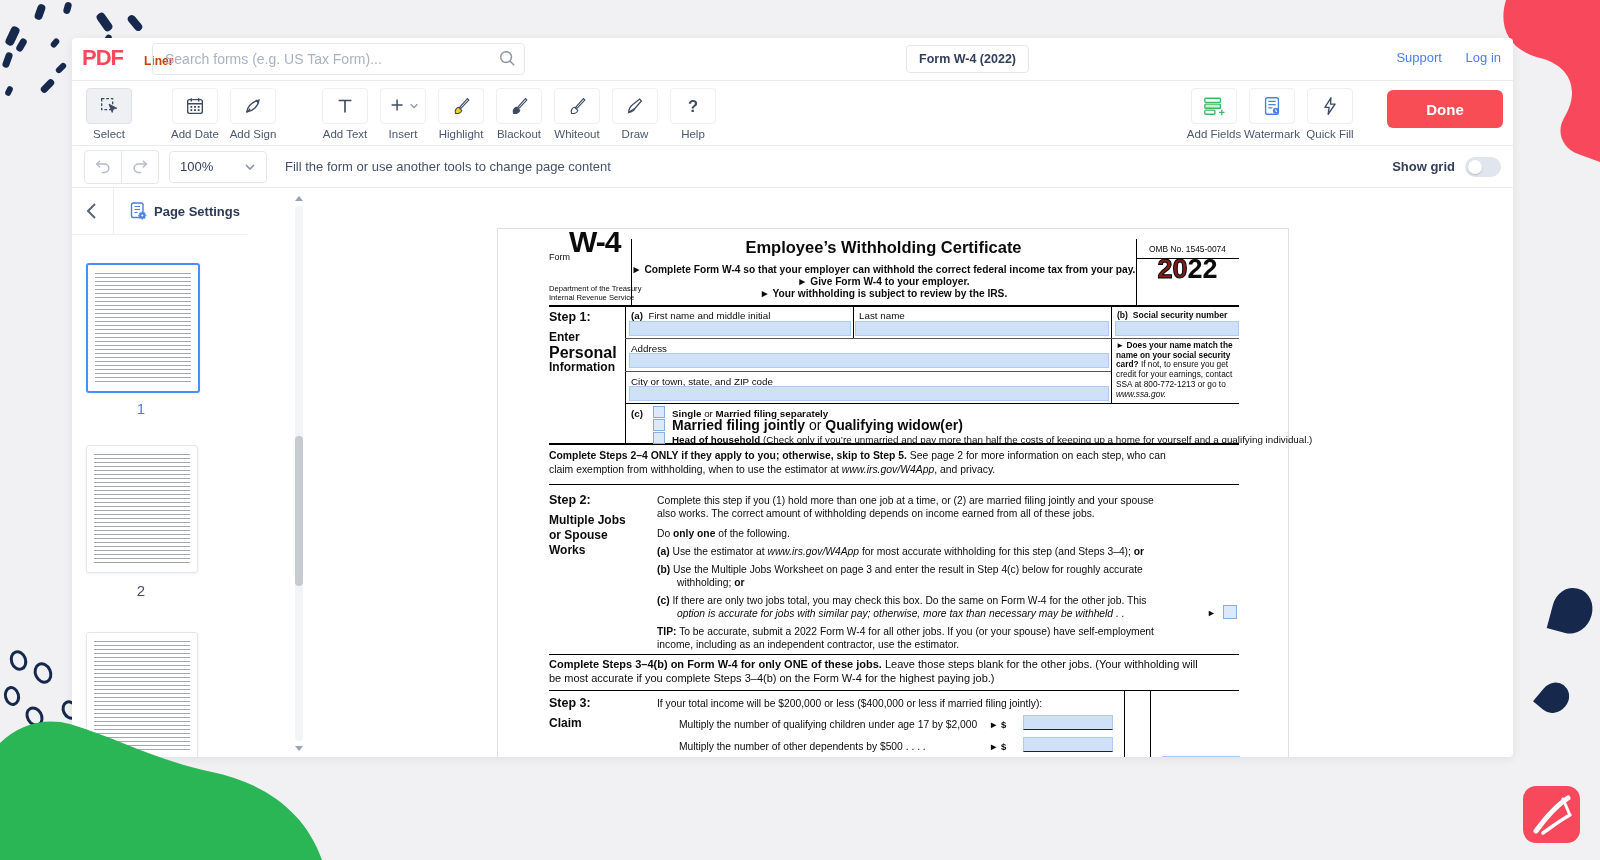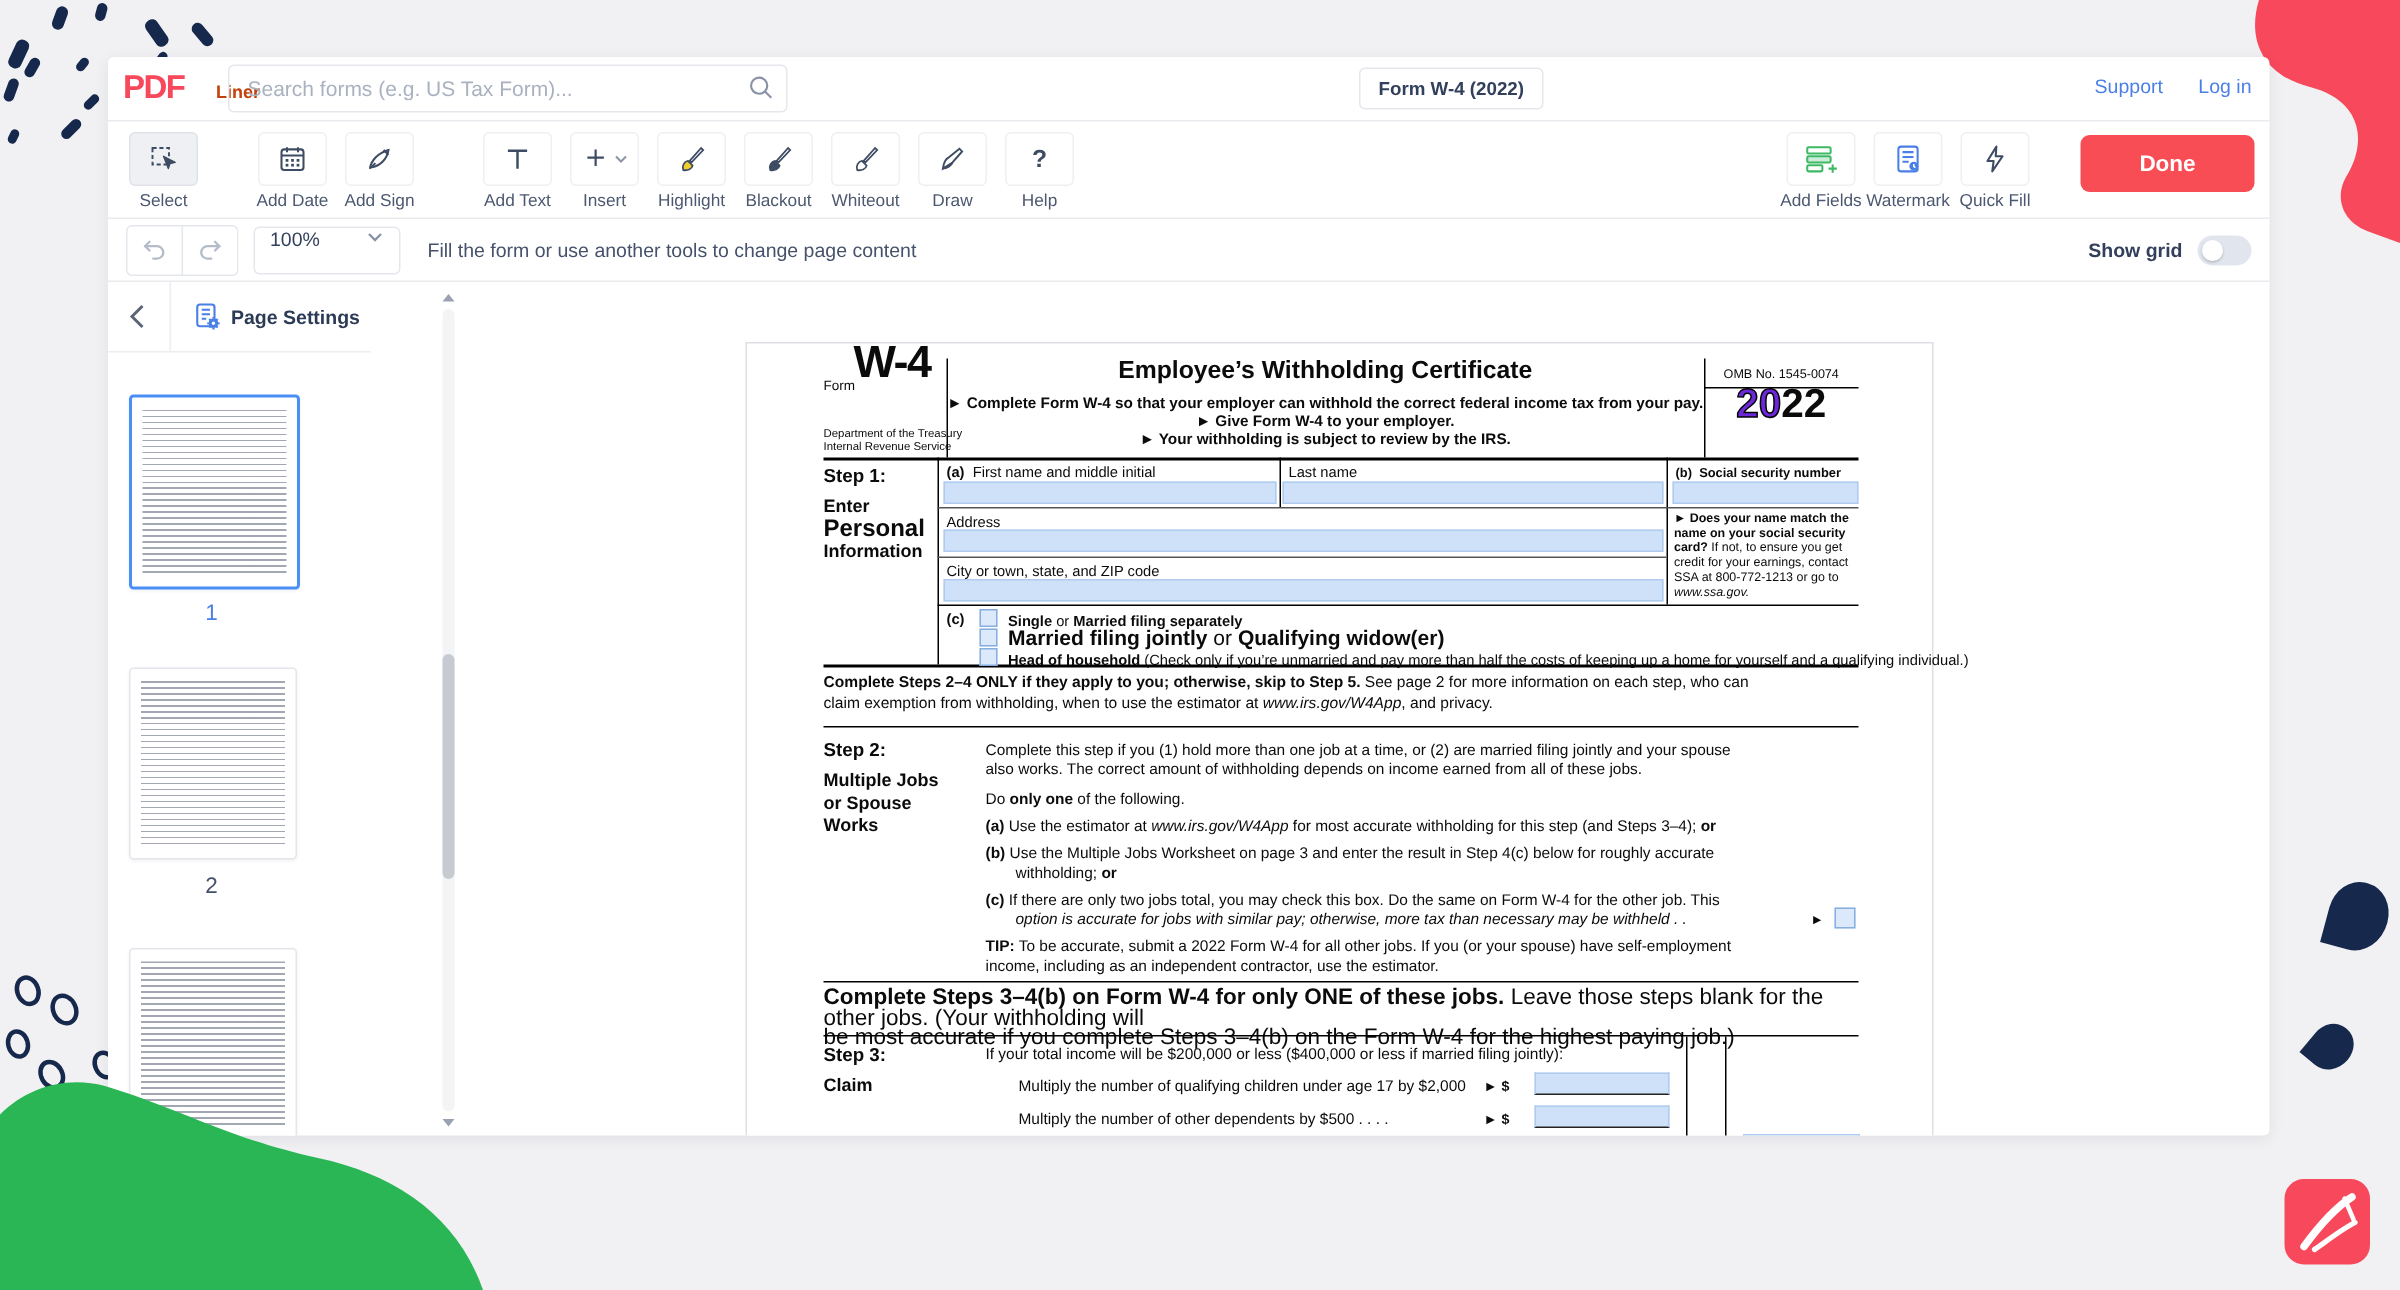--- a/index.html
+++ b/index.html
@@ -32,21 +32,21 @@
   .tool .box.active{background:#eef0f4;border-color:#dfe2e8;}
   .tool .lbl{font-size:11.5px;color:#4c5870;margin-top:4px;white-space:nowrap;}
   .gap1{margin-left:28px;} .gap2{margin-left:34px;}
   .done-btn{margin-left:28px;margin-top:2px;width:116px;height:38px;background:#f94d56;border-radius:6px;color:#fff;
         font-size:15px;font-weight:700;display:flex;align-items:center;justify-content:center;cursor:pointer;}
   .tbar-right{margin-left:auto;display:flex;align-items:flex-start;padding-right:10px;}
   
   .sbar{position:absolute;left:0;top:108px;right:0;height:42px;border-bottom:1px solid #e8eaee;display:flex;align-items:center;padding:0 12px;box-sizing:border-box;}
   .sq{width:36px;height:32px;border:1px solid #e4e7ec;display:flex;align-items:center;justify-content:center;cursor:pointer;background:#fff;}
   .sq.l{border-radius:4px 0 0 4px;} .sq.r{border-radius:0 4px 4px 0;border-left:none;}
-  .zoombox{margin-left:10px;width:98px;height:32px;border:1px solid #e4e7ec;border-radius:4px;display:flex;
+  .zoombox{margin-left:10px;width:98px;height:32px;border:1px solid #e4e7ec;border-radius:4px;display:flex;align-items:center;
         padding:0 10px;box-sizing:border-box;font-size:13px;color:#33405c;cursor:pointer;}
   .zoombox svg{margin-left:auto;}
   .hint{margin-left:18px;font-size:13px;color:#46526b;}
   .gridlbl{margin-left:auto;font-size:13px;font-weight:700;color:#33405c;}
   .toggle{margin-left:10px;width:36px;height:20px;border-radius:10px;background:#e1e6ee;position:relative;cursor:pointer;}
   .toggle .knob{position:absolute;left:3px;top:3px;width:14px;height:14px;border-radius:50%;background:#fff;box-shadow:0 1px 2px rgba(0,0,0,.2);}
   
   .content{position:absolute;left:0;top:150px;right:0;bottom:0;}
   .side{position:absolute;left:0;top:0;width:175px;bottom:0;}
   .side-hdr{position:absolute;left:0;top:0;width:100%;height:46px;border-bottom:1px solid #eceef2;}
@@ -66,21 +66,21 @@
   .tri-up{width:0;height:0;border-left:4px solid transparent;border-right:4px solid transparent;border-bottom:5px solid #9aa2b1;position:absolute;left:1px;top:0;cursor:pointer;}
   .tri-dn{width:0;height:0;border-left:4px solid transparent;border-right:4px solid transparent;border-top:5px solid #9aa2b1;position:absolute;left:1px;bottom:0;cursor:pointer;}
   
   .doc{position:absolute;left:425px;top:40px;width:790px;height:568px;background:#fff;border:1px solid #dcdfe4;border-bottom:none;
        font-family:"Liberation Sans",sans-serif;color:#0b0b0b;font-size:10.3px;line-height:13px;}
   .doc .b{font-weight:700;} .doc .i{font-style:italic;}
   .v{position:absolute;border-left:1px solid #000;}
   .hl{position:absolute;border-top:1px solid #000;}
   .bar{position:absolute;height:13px;background:#cfe1f8;border:1px solid #b0cbf0;cursor:text;}
   .cb{display:inline-block;width:10px;height:10px;background:#dce9fb;border:1px solid #86aede;vertical-align:-1px;margin-right:7px;cursor:pointer;}
-  .year20{-webkit-text-stroke:1px #000;color:#6d28d9;}
+  .year20{-webkit-text-stroke:1px #000;color:#7f1d1d;}
   .stk{position:absolute;}
   
   .pdficon{position:absolute;left:1523px;top:786px;width:57px;height:57px;background:#f8495c;border-radius:13px;z-index:9;}
 </style>
 </head>
 <body>
 
 <div class="stage">
 
   <div>
@@ -418,21 +418,21 @@
           <div class="stk" style="left:108px;top:73px;"><span class="b">(b)</span><span> Use the Multiple Jobs Worksheet on page 3 and enter the result in Step 4(c) below for roughly accurate</span></div>
           <div class="stk" style="left:128px;top:86px;"><span>withholding; </span><span class="b">or</span></div>
           <div class="stk" style="left:108px;top:104px;"><span class="b">(c)</span><span> If there are only two jobs total, you may check this box. Do the same on Form W-4 for the other job. This</span></div>
           <div class="stk" style="left:128px;top:117px;font-style:italic;"><span>option is accurate for jobs with similar pay; otherwise, more tax than necessary may be withheld</span><span>  .    .</span></div>
           <span class="stk b" style="left:658px;top:117px;font-size:9px;">►</span>
           <span class="cb stk" style="left:674px;top:115px;width:12px;height:12px;"></span>
           <div class="stk" style="left:108px;top:135px;"><span class="b">TIP:</span><span> To be accurate, submit a 2022 Form W-4 for all other jobs. If you (or your spouse) have self-employment</span></div>
           <div class="stk" style="left:108px;top:148px;">income, including as an independent contractor, use the estimator.</div>
         </div>
 
-        <div class="abs" style="left:51px;top:429px;width:695px;font-size:15px;line-height:13.5px;">
+        <div class="abs" style="left:51px;top:429px;width:695px;font-size:11px;line-height:13.5px;">
           <div><span class="b">Complete Steps 3–4(b) on Form W-4 for only ONE of these jobs.</span><span> Leave those steps blank for the other jobs. (Your withholding will</span></div>
           <div><span>be most accurate if you complete Steps 3–4(b) on the Form W-4 for the highest paying job.)</span></div>
         </div>
 
         <div class="abs" style="left:51px;top:461px;width:690px;height:107px;border-top:1px solid #000;">
           <div class="v" style="left:575px;top:0;height:107px;"></div>
           <div class="v" style="left:601px;top:0;height:107px;"></div>
 
           <span class="stk b" style="left:0;top:6px;font-size:12.5px;">Step 3:</span>
           <span class="stk b" style="left:0;top:26px;font-size:12px;">Claim</span>

